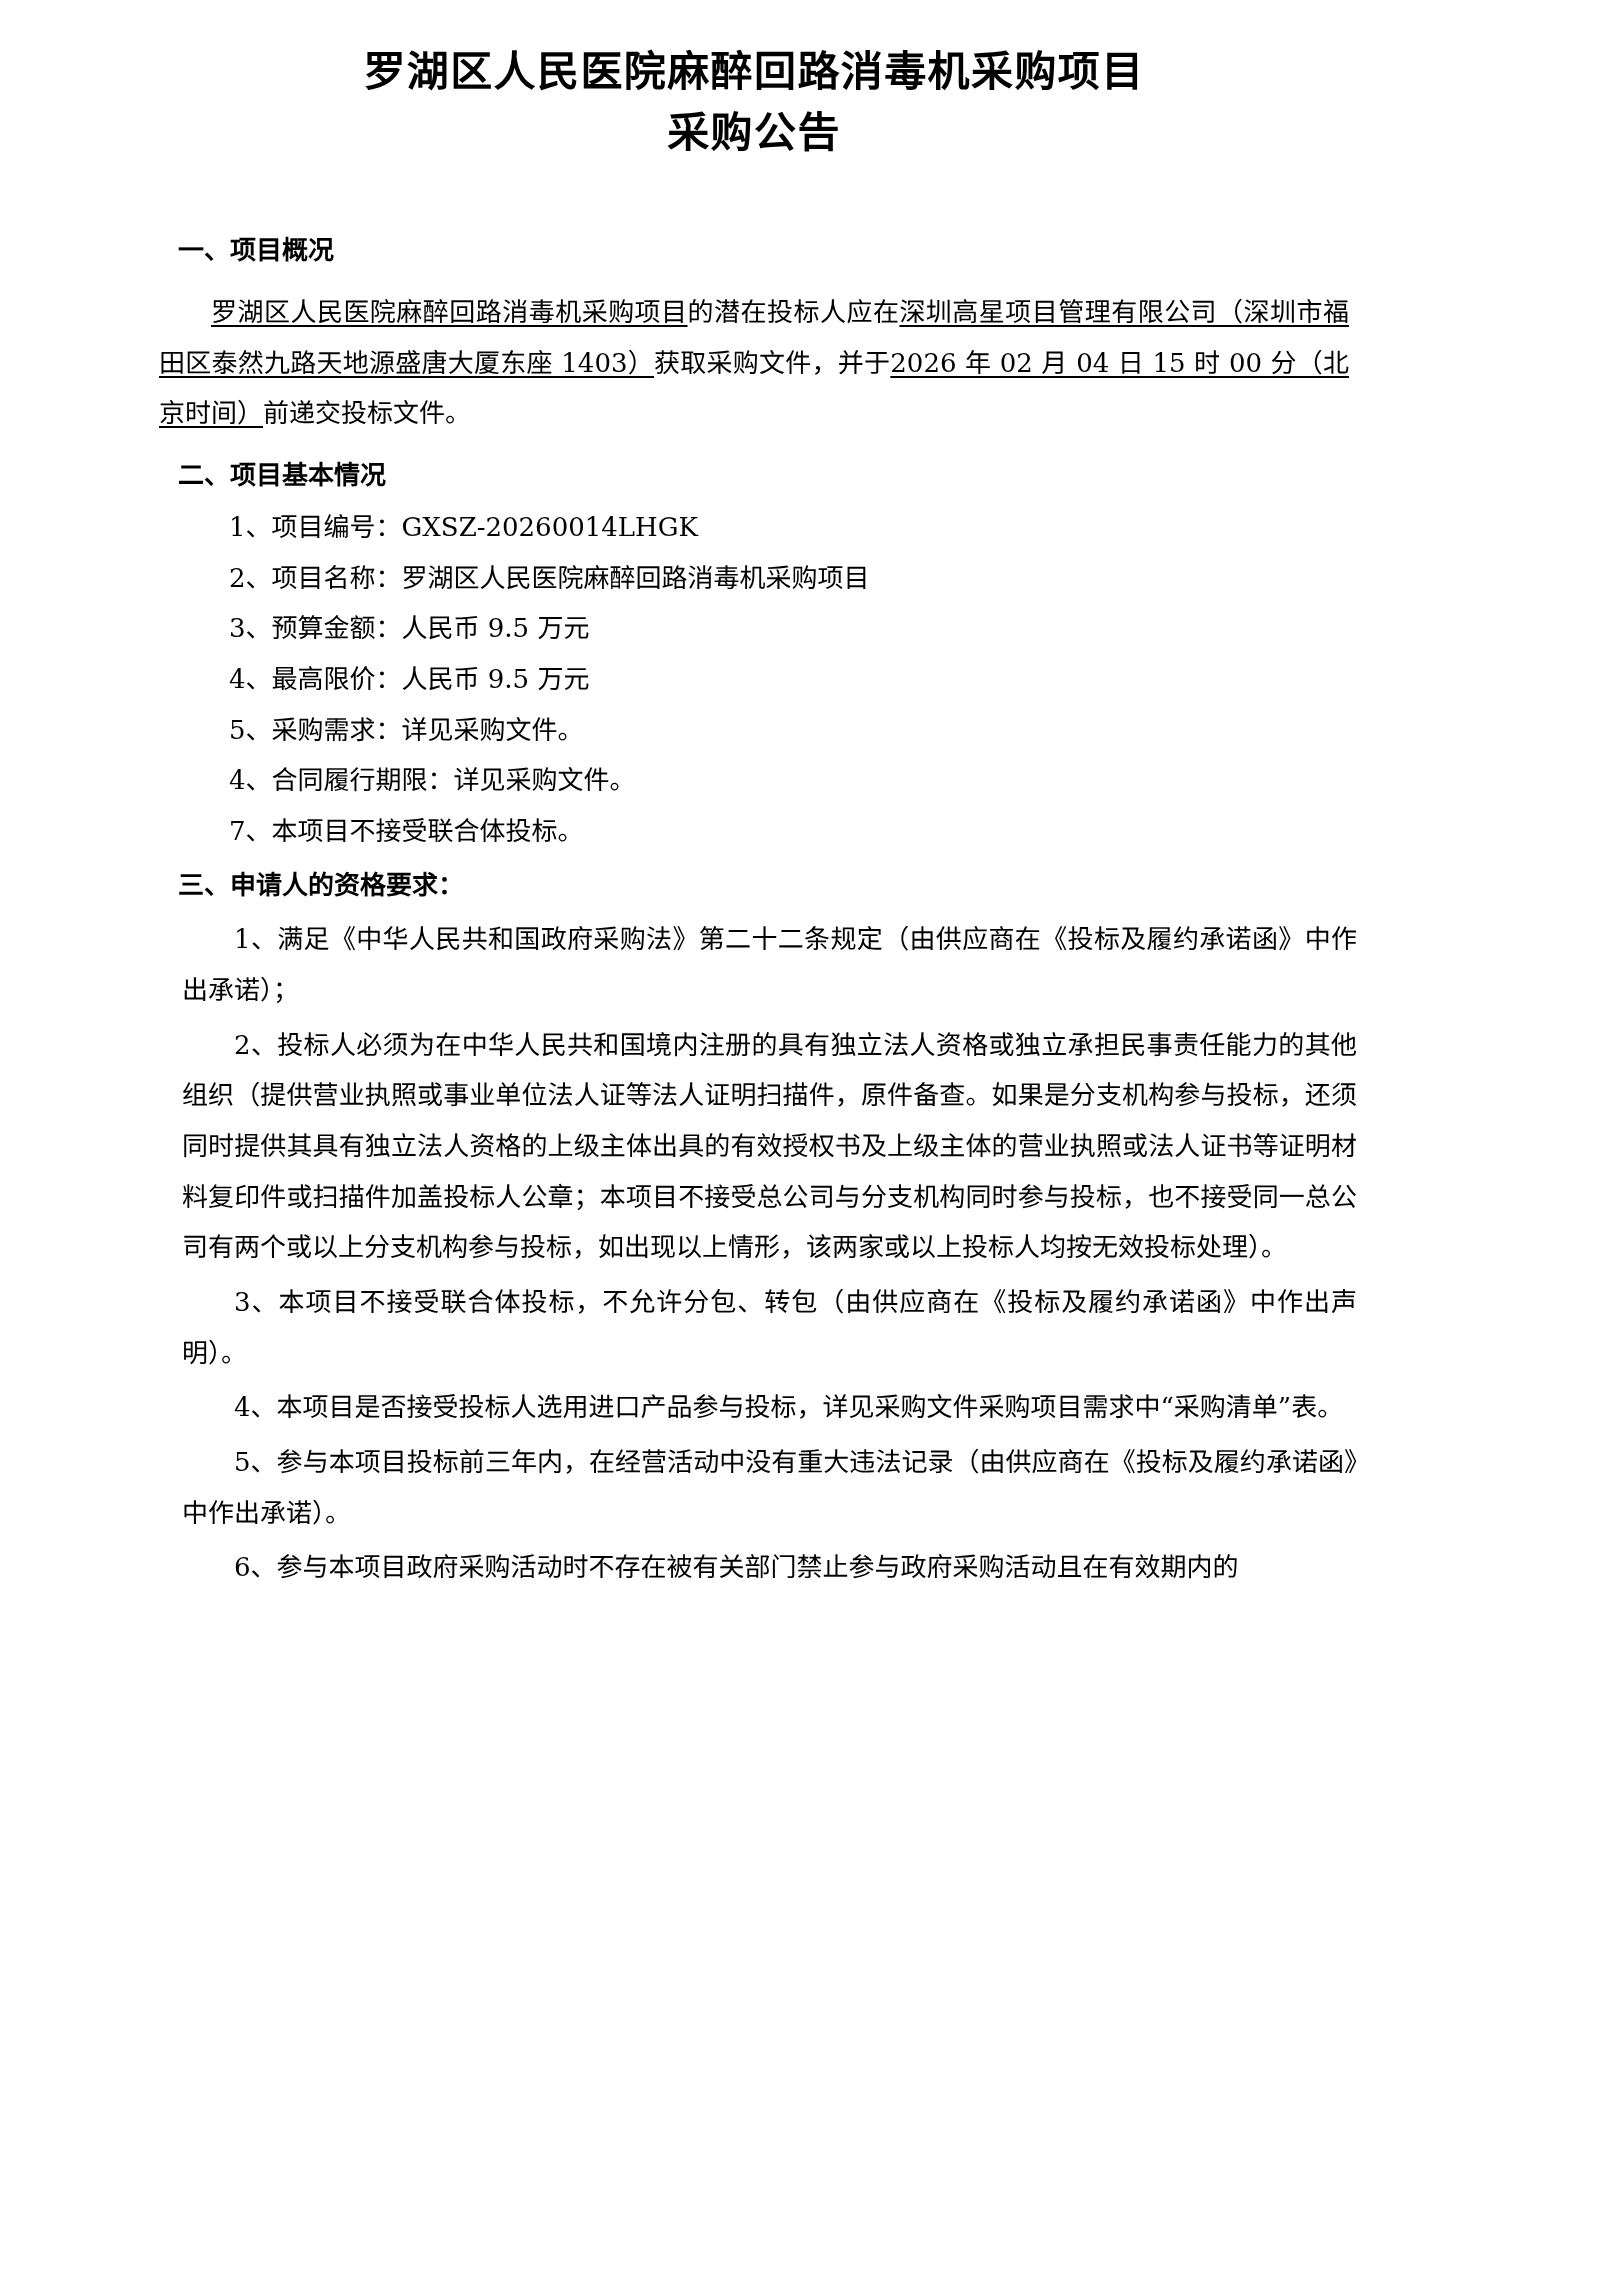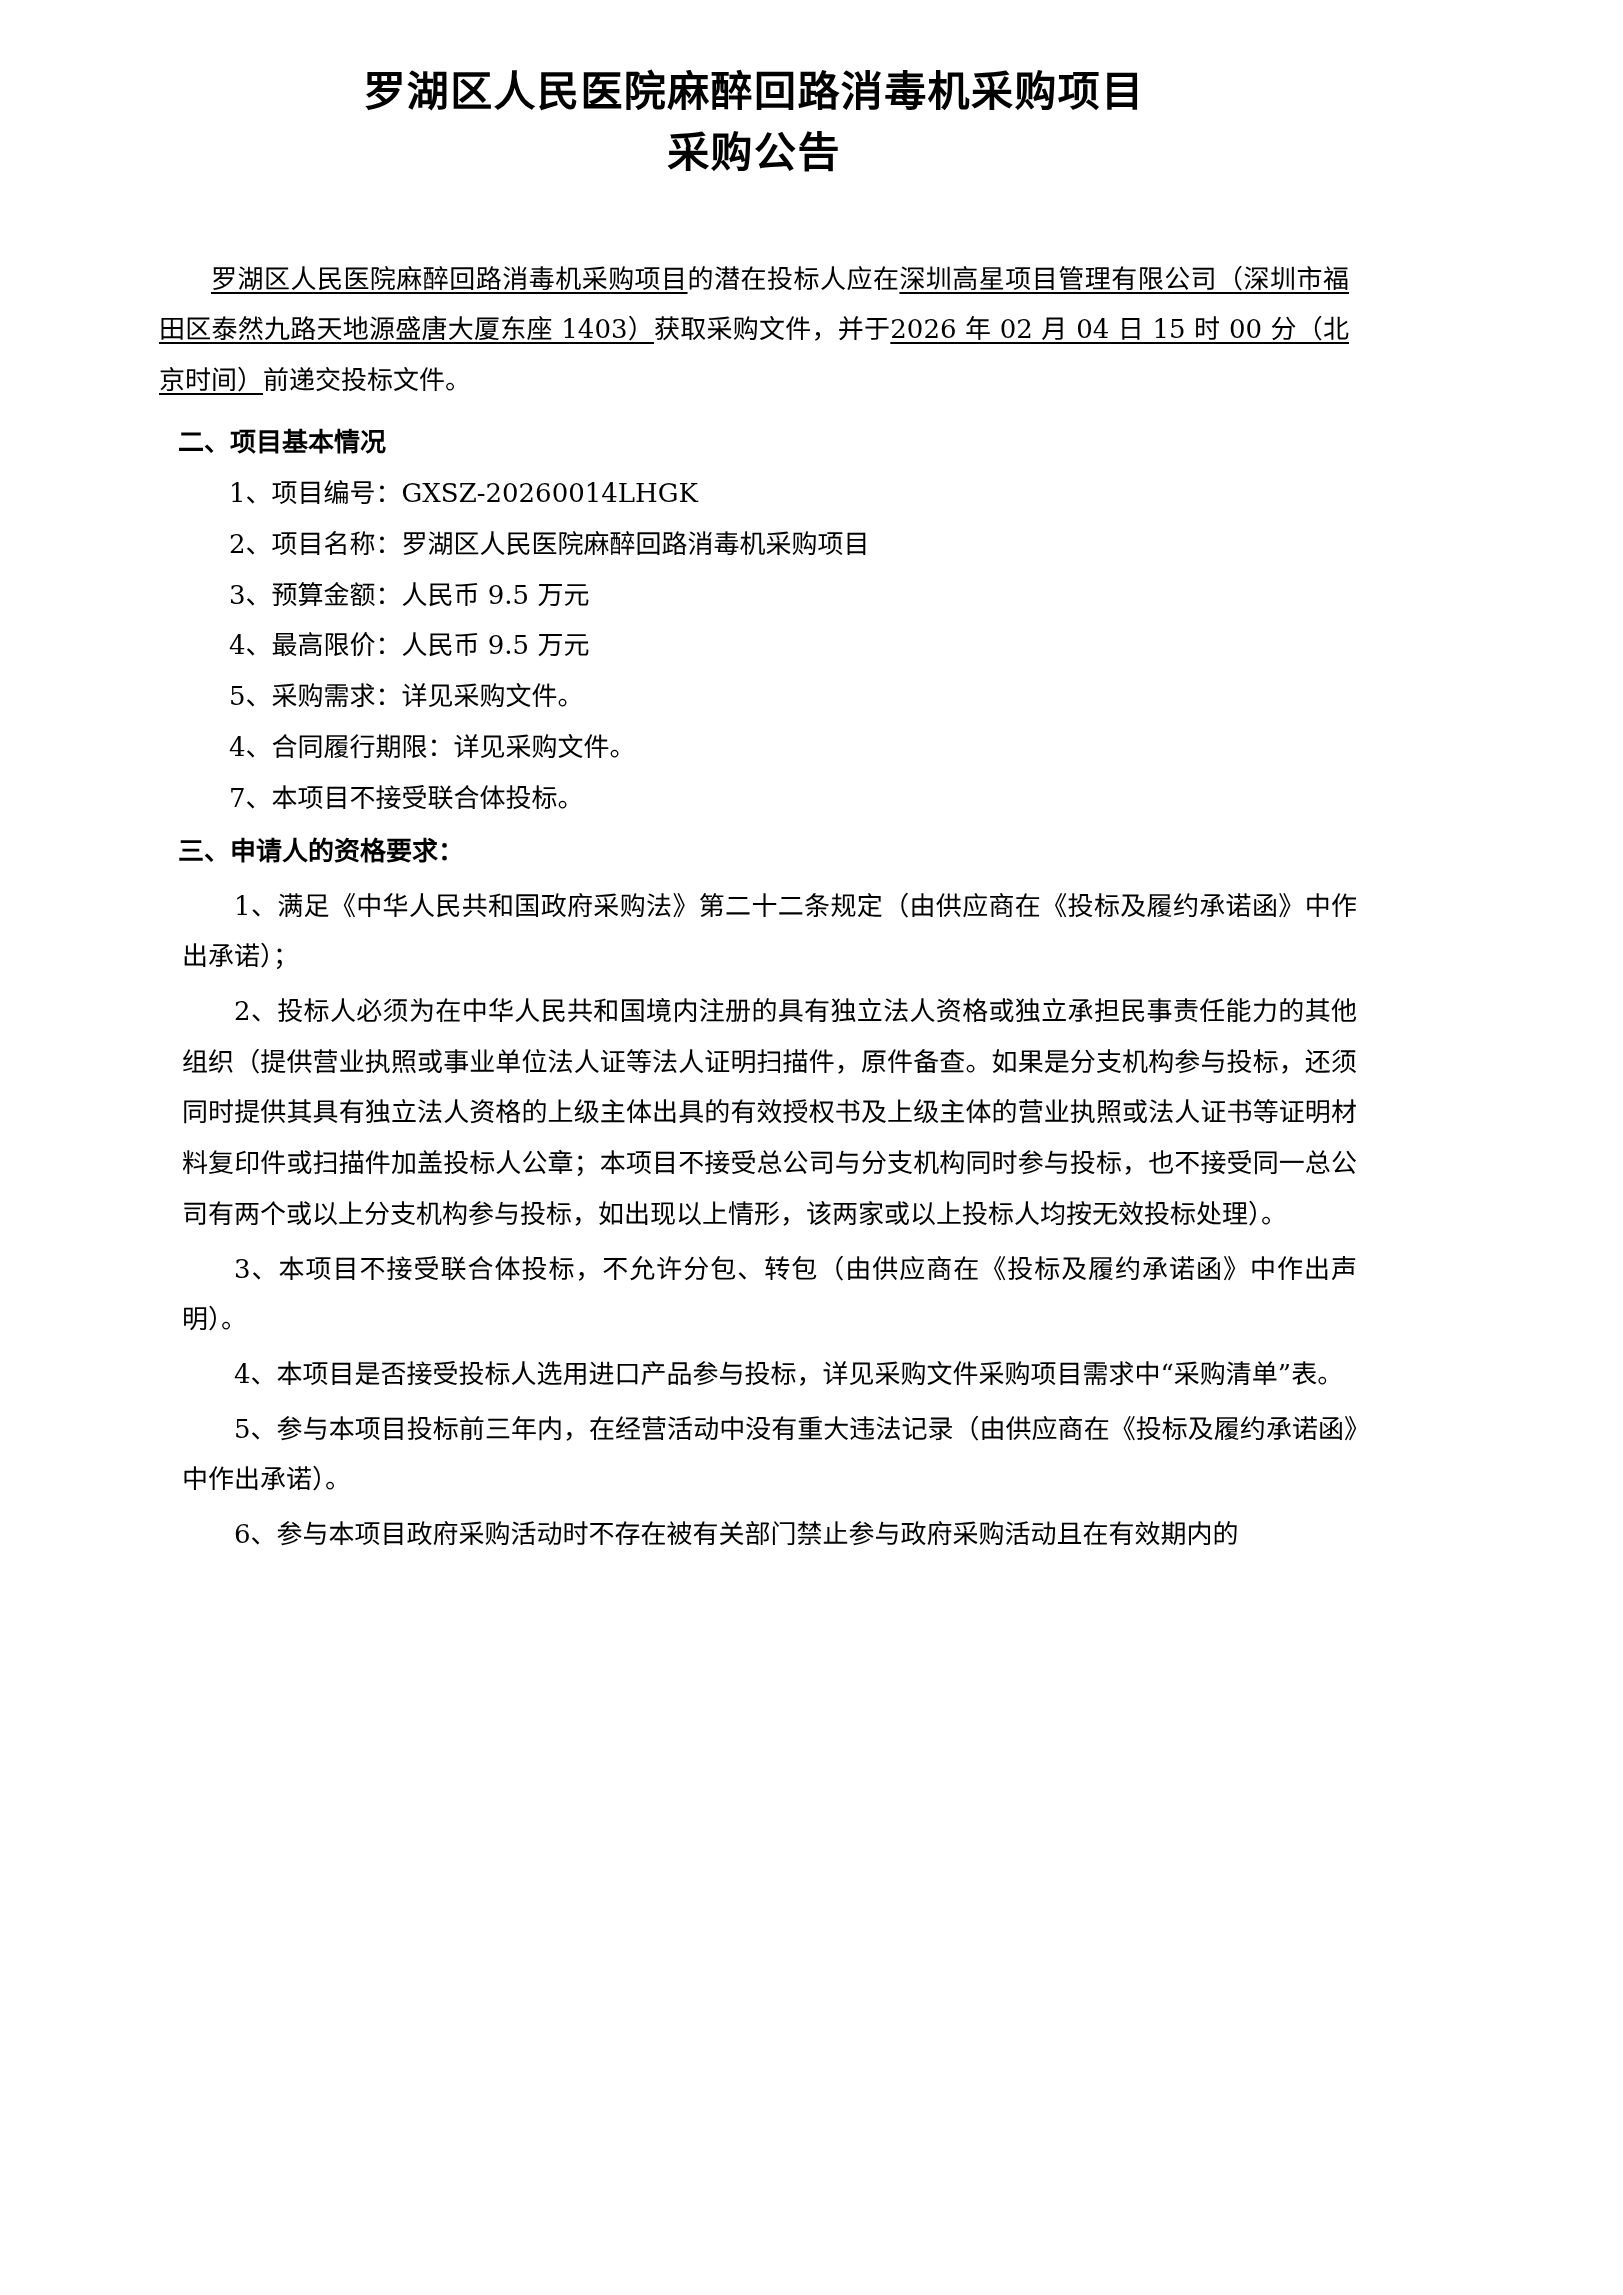--- a/index.html
+++ b/index.html
@@ -9,21 +9,21 @@
   }
   body {
     width: 1623px;
     font-family: "DejaVu Serif", "Liberation Serif", serif;
     color: #000000;
   }
   .page {
     width: 1508px;
     min-height: 2295px;
     box-sizing: border-box;
-    padding: 62px 147px 41px 147px;
+    padding: 42px 147px 41px 147px;
     background: #ffffff;
   }
   .doc-title {
     text-align: center;
     font-size: 42px;
     font-weight: bold;
     letter-spacing: 1.4px;
     line-height: 1.45;
     margin: 0 0 6.8px 0;
     font-family: "DejaVu Serif", "Liberation Serif", serif;
@@ -76,20 +76,21 @@
 
 <div class="page">
 
   <h1 class="doc-title">
     <span>罗湖区人民医院麻醉回路消毒机采购项目</span>
     <span class="line2">采购公告</span>
   </h1>
 
   <div class="spacer-after-title"></div>
 
+  <div class="section-heading">一、项目概况</div>
   <p class="body-text"><span class="u">罗湖区人民医院麻醉回路消毒机采购项目</span><span>的潜在投标人应在</span><span class="u">深圳高星项目管理有限公司（深圳市福田区泰然九路天地源盛唐大厦东座 1403）</span><span>获取采购文件，并于</span><span class="u">2026 年 02 月 04 日 15 时 00 分（北京时间）</span><span>前递交投标文件。</span></p>
 
   <div class="section-heading">二、项目基本情况</div>
   <p class="list-line">1、项目编号：GXSZ-20260014LHGK</p>
   <p class="list-line">2、项目名称：罗湖区人民医院麻醉回路消毒机采购项目</p>
   <p class="list-line">3、预算金额：人民币 9.5 万元</p>
   <p class="list-line">4、最高限价：人民币 9.5 万元</p>
   <p class="list-line">5、采购需求：详见采购文件。</p>
   <p class="list-line">4、合同履行期限：详见采购文件。</p>
   <p class="list-line">7、本项目不接受联合体投标。</p>

